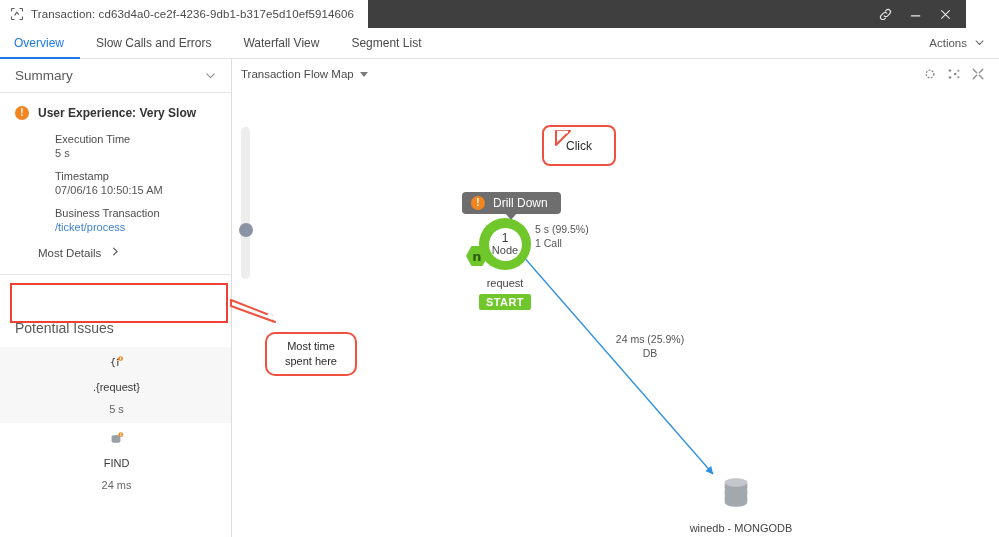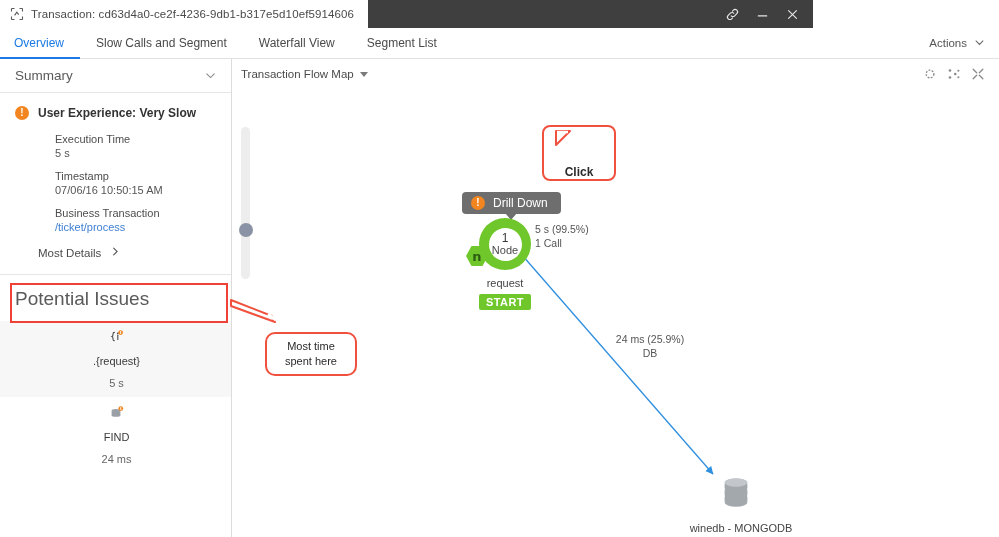--- a/index.html
+++ b/index.html
@@ -9,21 +9,21 @@
     overflow: hidden;
     background: #ffffff;
     font-family: "Liberation Sans", sans-serif;
     font-size: 12px;
     color: #333333;
   }
   #app { position: relative; width: 999px; height: 537px; background:#fff; }
 
   
   .titlebar {
-    position: absolute; top: 0; left: 0; width: 813px; height: 28px;
+    position: absolute; top: 0; left: 0; width: 966px; height: 28px;
     background: #3f3f3f;
     display: flex; align-items: center;
   }
   .titlebar-left {
     height: 28px; background: #ffffff;
     display: flex; align-items: center;
     padding: 0 14px 0 10px;
     min-width: 288px;
   }
   .tb-icon { width: 14px; height: 14px; margin-right: 7px; flex: none; }
@@ -90,21 +90,21 @@
   .field { margin-left: 40px; margin-bottom: 11px; }
   .field-label { font-size: 11px; color: #4d4d4d; margin-bottom: 2px; }
   .field-value { font-size: 11px; color: #555; }
   .field-link { font-size: 11px; color: #3d7fd1; cursor: pointer; }
   .more-details {
     margin-left: 23px; display: inline-flex; align-items: center; gap: 9px;
     font-size: 11.5px; color: #4a4a4a; cursor: pointer; margin-top: 2px;
   }
 
   .issues-head {
-    padding: 13px 15px 11px 15px; font-size: 19px; color: #5a5a5a;
+    padding: 13px 15px 11px 15px; font-size: 14px; color: #5a5a5a; margin-top: 32px;
   }
   .issue-row {
     display: flex; align-items: center; gap: 10px;
     padding: 8px 14px 8px 16px; cursor: pointer; position: relative; flex-direction: column;
   }
   .issue-row.highlight { background: #f7f7f7; }
   .issue-icon { width: 16px; height: 16px; flex: none; position: relative; }
   .issue-name { flex: 1; font-size: 11px; color: #3a3a3a; }
   .issue-time { font-size: 11px; color: #666; }
 
@@ -211,24 +211,24 @@
 
   
   .edge-label {
     position: absolute; left: 365px; top: 243px; width: 104px;
     text-align: center; font-size: 10.5px; color: #555; line-height: 1.35;
   }
 
   
   .callout-click {
     position: absolute; left: 309px; top: 36px;
-    width: 74px; height: 56px;
+    width: 74px; height: 41px;
     border: 2px solid #f0513f; border-radius: 8px; background: #fff;
-    display: flex; align-items: flex-end; justify-content: center;
-    font-size: 12px; color: #2b2b2b; font-weight: bold;
+    display: flex; align-items: center; justify-content: center;
+    font-size: 12px; color: #2b2b2b;
   }
   .callout-most {
     position: absolute; left: 32px; top: 243px;
     width: 92px; height: 44px;
     border: 2px solid #f0513f; border-radius: 10px; background: #fff;
     display: flex; flex-direction: column; align-items: center;
     justify-content: center; font-size: 11px; color: #2b2b2b;
     line-height: 1.35; text-align: center;
   }
 
@@ -281,21 +281,21 @@
         </svg>
       </span>
     </div>
   </div>
 
   <div class="tabbar">
     <div class="tab active">
       <span>Overview</span>
     </div>
     <div class="tab">
-      <span>Slow Calls and Segment</span>
+      <span>Slow Calls and Errors</span>
     </div>
     <div class="tab">
       <span>Waterfall View</span>
     </div>
     <div class="tab">
       <span>Segment List</span>
     </div>
     <div class="tabbar-spacer"></div>
     <div class="actions-menu">
       <span>Actions</span>

